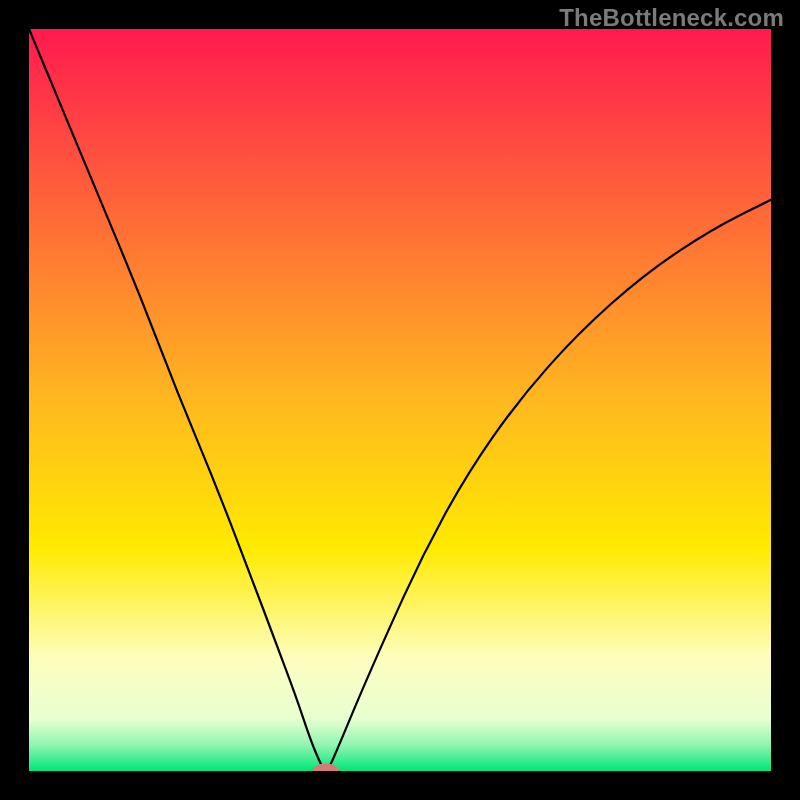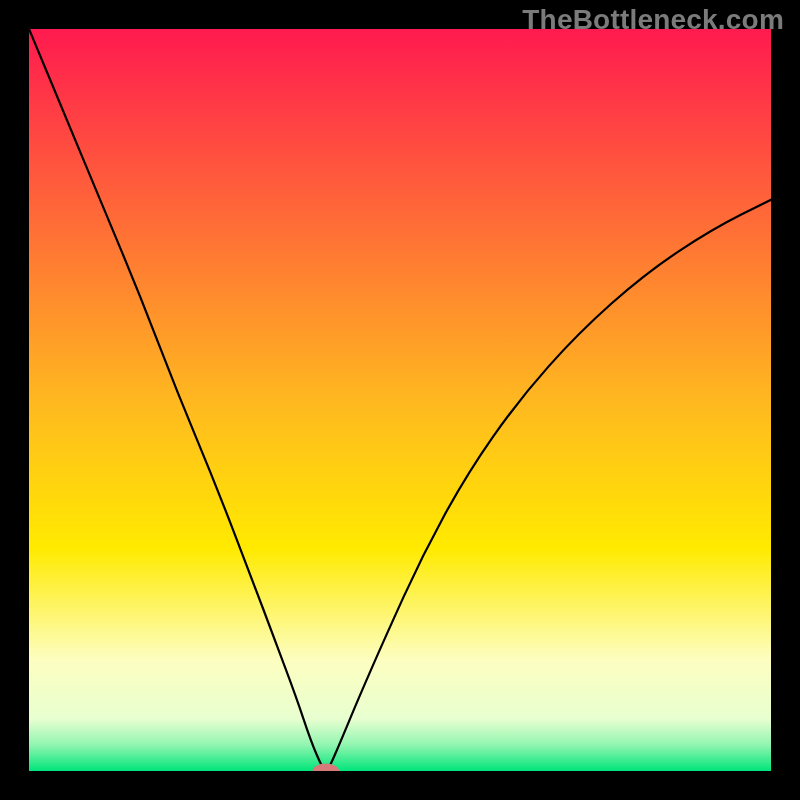--- a/index.html
+++ b/index.html
@@ -10,21 +10,21 @@
     background: #000;
     position: relative;
     overflow: hidden;
   }
   .watermark {
     position: absolute;
     top: 4px;
     right: 16px;
     font-family: Arial, Helvetica, sans-serif;
     font-weight: bold;
-    font-size: 28px;
+    font-size: 24px;
     color: #7b7b7b;
     letter-spacing: 0.2px;
     z-index: 10;
   }
   .plot-wrap {
     position: absolute;
     left: 29px;
     top: 29px;
     width: 742px;
     height: 742px;

